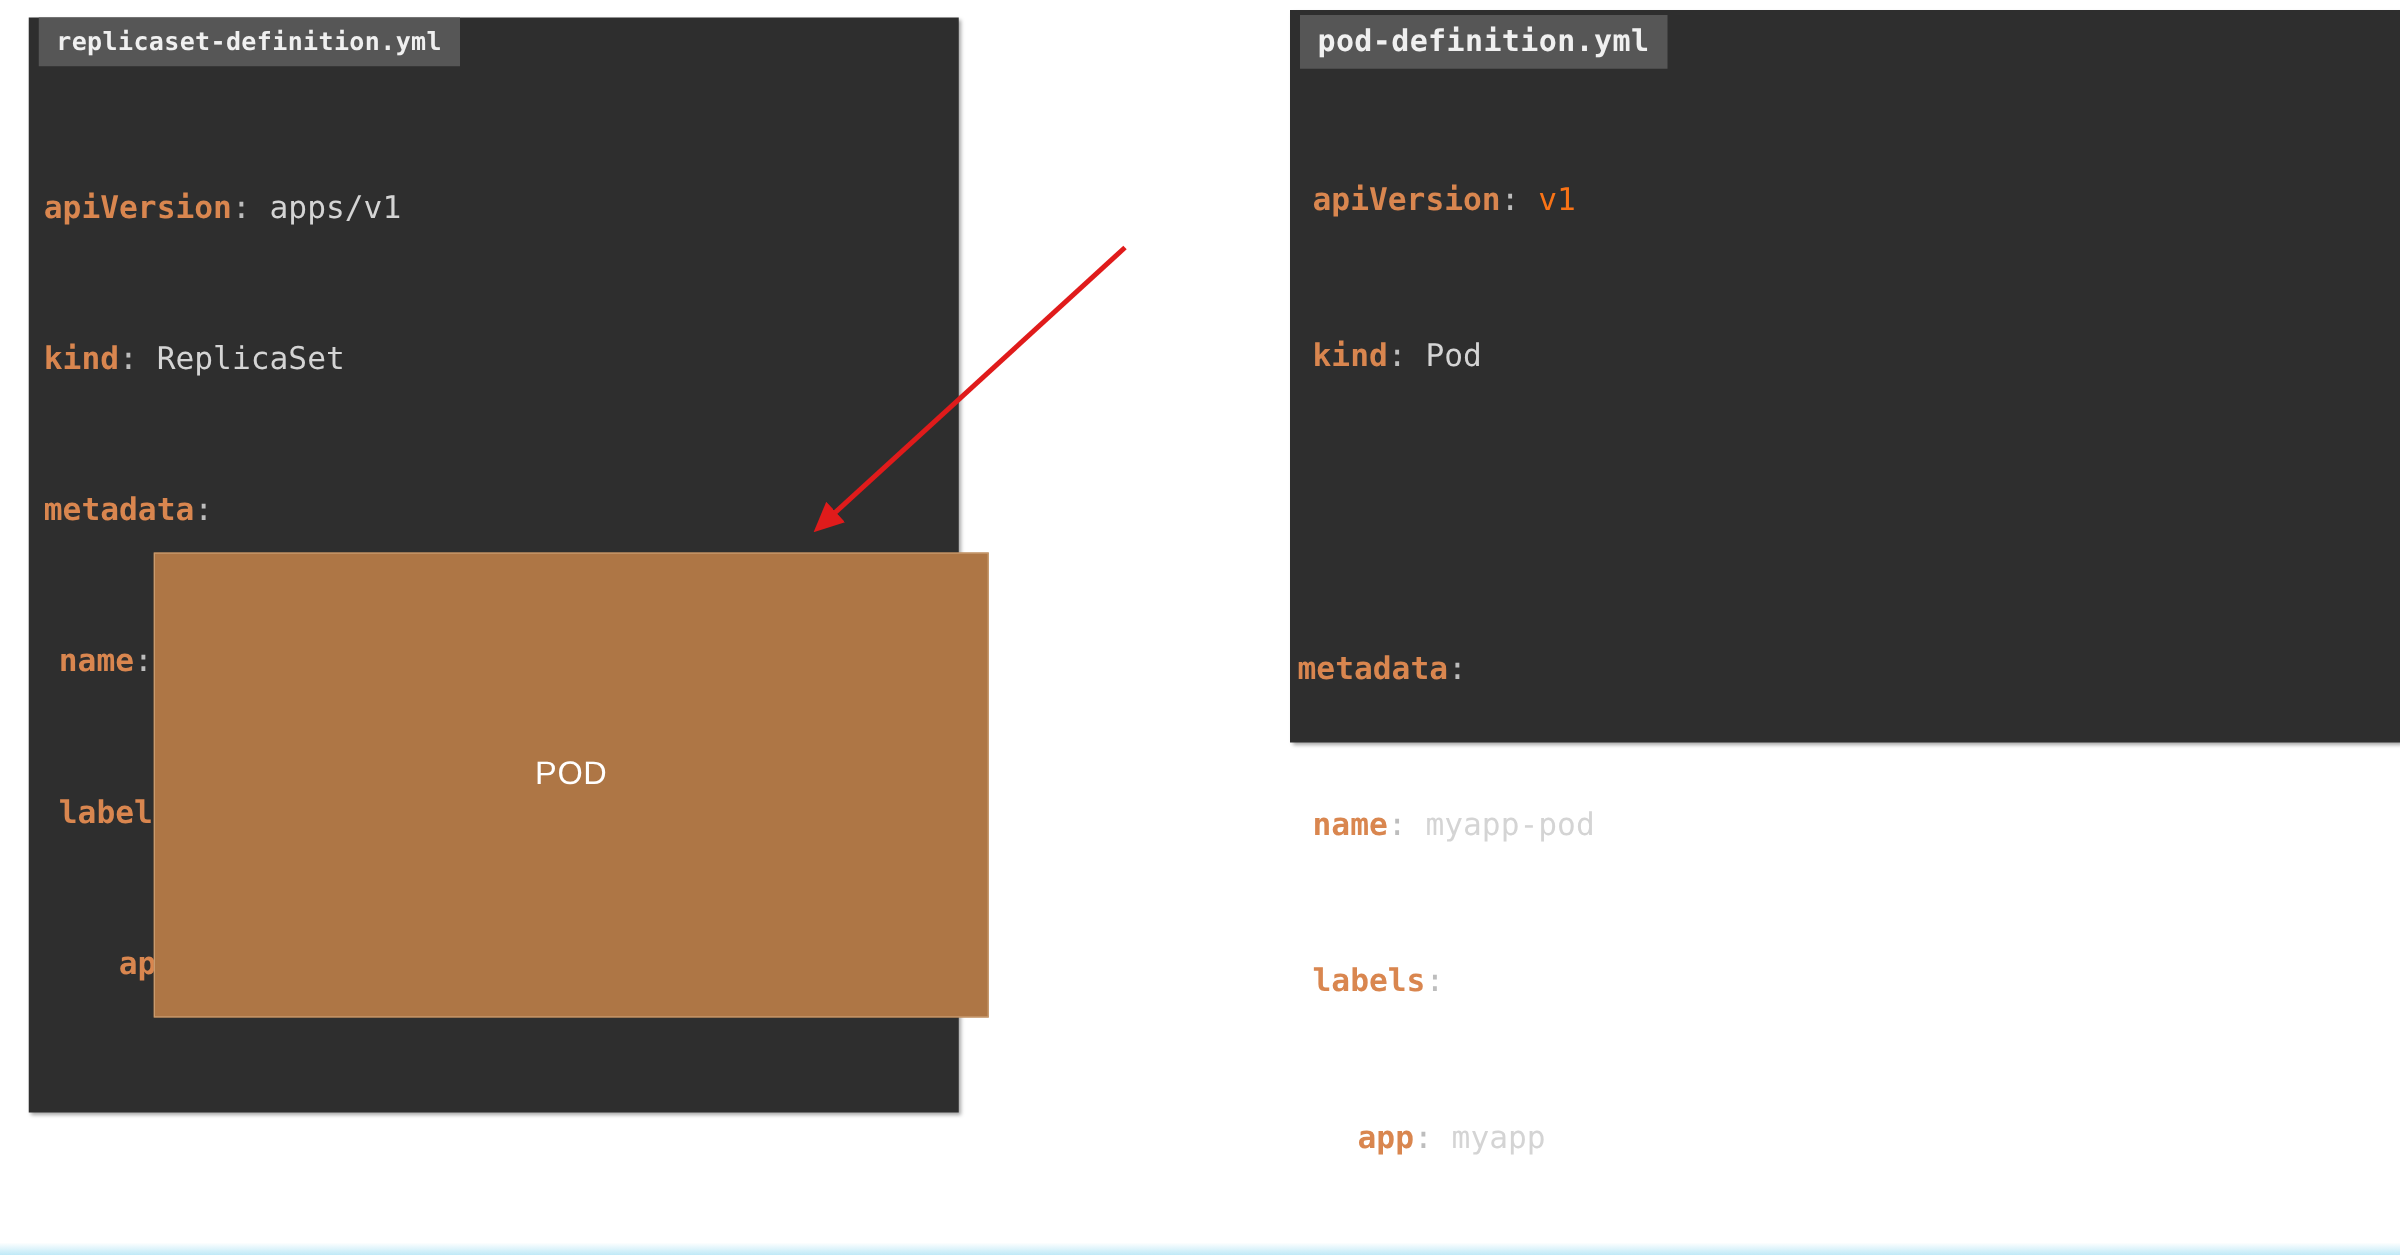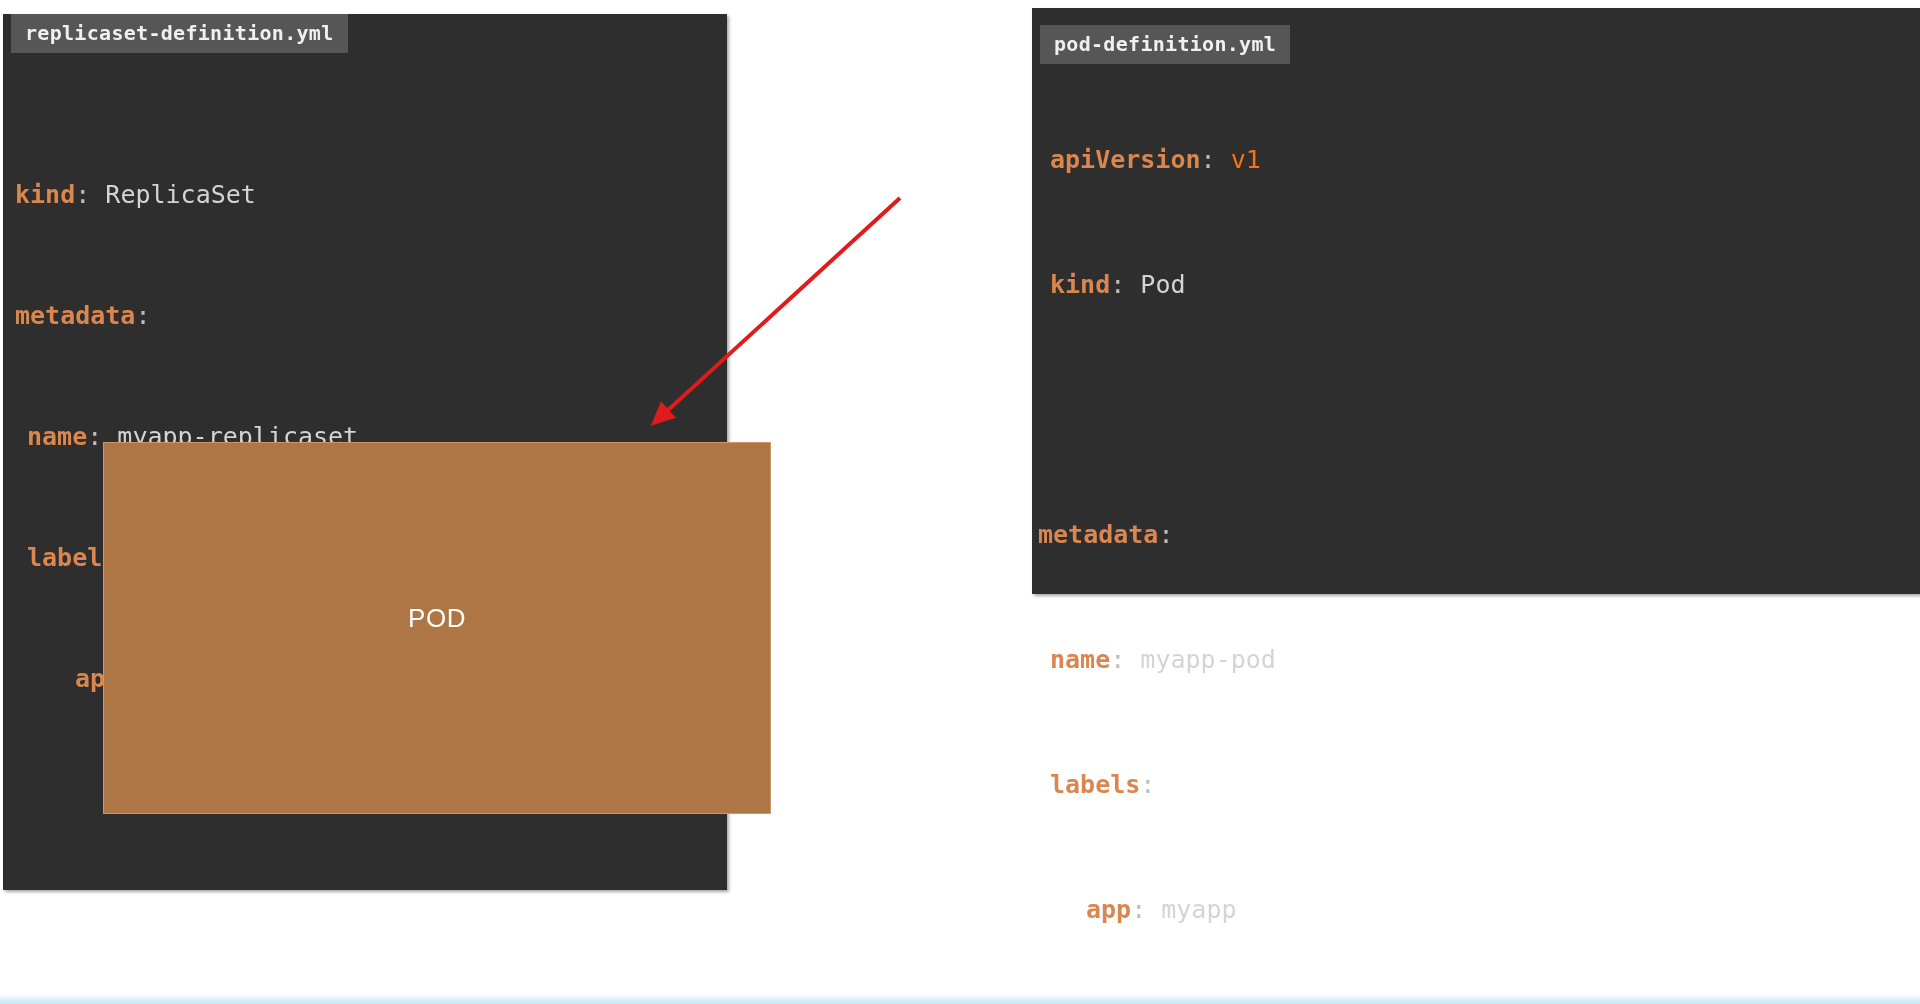--- a/index.html
+++ b/index.html
@@ -52,24 +52,25 @@
     white-space: pre;
     line-height: 1.0;
   }
 
   .k { color: #d9864f; font-weight: bold; }
   .v { color: #d4d4d4; }
   .p { color: #bdbdbd; }
 
   
   #panel-replicaset {
-    left: 3px;
+    left: 23px;
     top: 14px;
     width: 724px;
     height: 876px;
+    padding-left: 20px;
   }
   #panel-replicaset .file-tab {
     left: 8px;
     top: 0px;
     padding: 7px 14px 8px 14px;
     font-size: 20px;
   }
   #panel-replicaset .code-body {
     top: 52px;
     padding-left: 12px;
@@ -79,23 +80,23 @@
 
   
   #panel-pod {
     left: 1032px;
     top: 8px;
     width: 888px;
     height: 586px;
   }
   #panel-pod .file-tab {
     left: 8px;
-    top: 17px;
+    top: 4px;
     padding: 7px 14px 8px 14px;
-    font-size: 20px;
+    font-size: 24px;
   }
   #panel-pod .code-body {
     top: 52px;
     padding-left: 6px;
     font-size: 25px;
   }
   #panel-pod .code-line { height: 38px; }
 
   
   .ind0 { padding-left: 0px; }
@@ -150,20 +151,21 @@
 <body>
 
 <div id="slide">
 
   <div class="code-panel" id="panel-replicaset" style="background: rgb(46, 46, 46);">
 
     <div class="file-tab" style="background: rgb(86, 86, 86);">replicaset-definition.yml</div>
 
     <div class="code-body">
 
+      <div class="code-line ind0"><span class="k" style="color: rgb(217, 134, 79);">apiVersion</span><span class="p">:</span><span class="v" style="color: rgb(212, 212, 212);"> apps/v1</span></div>
 
       <div class="code-line ind0"><span class="k" style="color: rgb(217, 134, 79);">kind</span><span class="p">:</span><span class="v" style="color: rgb(212, 212, 212);"> ReplicaSet</span></div>
 
       <div class="code-line ind0"><span class="k" style="color: rgb(217, 134, 79);">metadata</span><span class="p">:</span><span class="v" style="color: rgb(212, 212, 212);"></span></div>
 
       <div class="code-line ind1"><span class="k" style="color: rgb(217, 134, 79);">name</span><span class="p">:</span><span class="v" style="color: rgb(212, 212, 212);"> myapp-replicaset</span></div>
 
       <div class="code-line ind1"><span class="k" style="color: rgb(217, 134, 79);">labels</span><span class="p">:</span><span class="v" style="color: rgb(212, 212, 212);"></span></div>
 
       <div class="code-line ind3"><span class="k" style="color: rgb(217, 134, 79);">app</span><span class="p">:</span><span class="v" style="color: rgb(212, 212, 212);"> myapp</span></div>

